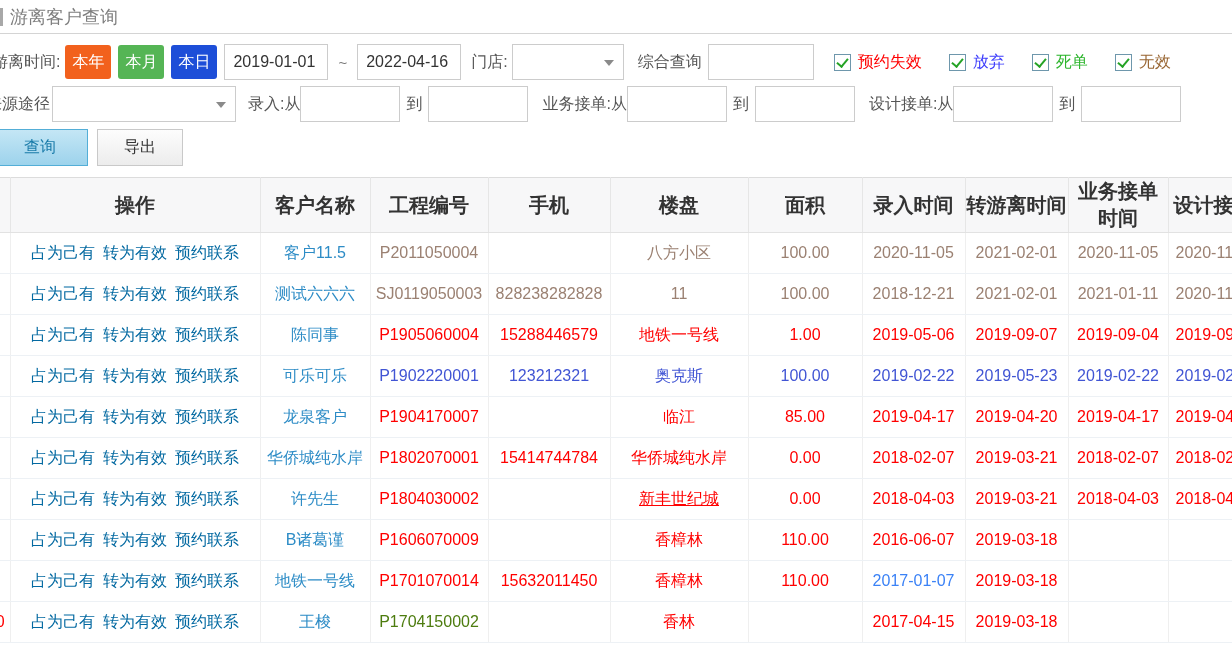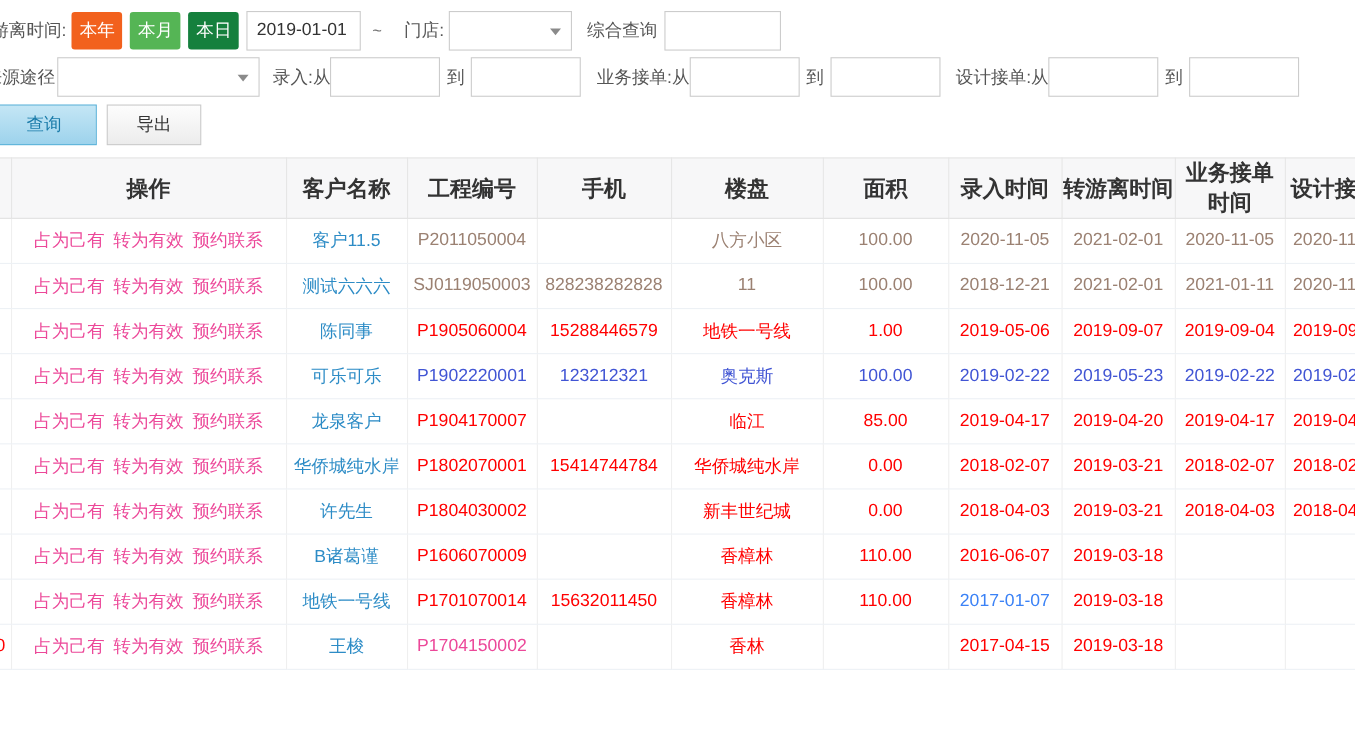--- a/index.html
+++ b/index.html
@@ -45,45 +45,68 @@
   table{border-collapse:collapse;table-layout:fixed;width:1296px}
   thead th{height:35px;background:#f7f7f8;border-top:1px solid #dcdcdc;
            border-bottom:1px solid #e2e2e2;border-right:1px solid #e6e6e6;
            font-size:20px;color:#333;font-weight:bold;text-align:center;padding:0}
   thead th.sliver{border-right:1px solid #e6e6e6}
   thead th:last-child{text-align:left;padding-left:5px;border-right:none}
   tbody td{height:40px;border-bottom:1px solid #edf1f5;border-right:1px solid #efefef;
            text-align:center;font-size:16px;padding:0;white-space:nowrap;overflow:hidden}
   tbody td:last-child{text-align:left;padding-left:7px;border-right:none}
   tbody td.sliver{background:#fff}
-  a.op-link{color:#ec4899;text-decoration:none;margin:0 4px}
+  a.op-link{color:#0369a1;text-decoration:none;margin:0 4px}
   a.cust-link{color:#2d8cc6;text-decoration:none}
   .frag{display:inline-block;margin-left:-9px;color:#f00;font-size:16px}
 </style>
 </head>
 <body>
 
 <div class="page">
 
+  <div class="title-bar">
+    <span class="title-accent"></span>
+    <span class="title">游离客户查询</span>
+  </div>
 
   <div class="frow frow1">
     <span class="lbl">游离时间:</span>
     <span class="qbtns">
         <button class="quick-btn" style="background: rgb(242, 97, 29);">本年</button>
         <button class="quick-btn" style="background: rgb(85, 181, 85);">本月</button>
-        <button class="quick-btn" style="background: #15803d;">本日</button>
+        <button class="quick-btn" style="background: #1d4ed8;">本日</button>
       </span>
     <input class="inp date" value="2019-01-01" style="">
     <span class="tilde">~</span>
+    <input class="inp date" value="2022-04-16" style="">
     <span class="lbl ml10">门店:</span>
     <span class="select store">
         <i class="caret"></i>
       </span>
     <span class="lbl ml14">综合查询</span>
     <input class="inp combined" value="" style="">
+    <span class="cbgroup">
+        <span class="cb-item">
+          <span class="cb-box"></span>
+          <span class="cb-label" style="color: rgb(255, 0, 0);">预约失效</span>
+        </span>
+        <span class="cb-item">
+          <span class="cb-box"></span>
+          <span class="cb-label" style="color: rgb(61, 61, 252);">放弃</span>
+        </span>
+        <span class="cb-item">
+          <span class="cb-box"></span>
+          <span class="cb-label" style="color: rgb(45, 181, 45);">死单</span>
+        </span>
+        <span class="cb-item">
+          <span class="cb-box"></span>
+          <span class="cb-label" style="color: rgb(153, 102, 51);">无效</span>
+        </span>
+      </span>
   </div>
 
   <div class="frow frow2">
     <span class="lbl">来源途径</span>
     <span class="select source">
         <i class="caret"></i>
       </span>
     <span class="lbl ml12">录入:从</span>
     <input class="inp small-inp" value="" style="">
     <span class="lbl ml6">到</span>
@@ -211,21 +234,21 @@
             <td style="color: rgb(255, 0, 0);">2019-03-21</td>
             <td style="color: rgb(255, 0, 0);">2018-02-07</td>
             <td style="color: rgb(255, 0, 0);">2018-02</td>
           </tr>
           <tr>
             <td class="sliver"></td>
             <td><a href="#" class="op-link">占为己有</a><a href="#" class="op-link">转为有效</a><a href="#" class="op-link">预约联系</a></td>
             <td><a href="#" class="cust-link">许先生</a></td>
             <td style="color: rgb(255, 0, 0);">P1804030002</td>
             <td style="color: rgb(255, 0, 0);"></td>
-            <td style="color: rgb(255, 0, 0);">新丰世纪城</td>
+            <td style="color: rgb(255, 0, 0); text-decoration: underline;">新丰世纪城</td>
             <td style="color: rgb(255, 0, 0);">0.00</td>
             <td style="color: rgb(255, 0, 0);">2018-04-03</td>
             <td style="color: rgb(255, 0, 0);">2019-03-21</td>
             <td style="color: rgb(255, 0, 0);">2018-04-03</td>
             <td style="color: rgb(255, 0, 0);">2018-04</td>
           </tr>
           <tr>
             <td class="sliver"></td>
             <td><a href="#" class="op-link">占为己有</a><a href="#" class="op-link">转为有效</a><a href="#" class="op-link">预约联系</a></td>
             <td><a href="#" class="cust-link">B诸葛谨</a></td>
@@ -248,21 +271,21 @@
             <td style="color: rgb(255, 0, 0);">110.00</td>
             <td style="color: #3b82f6;">2017-01-07</td>
             <td style="color: rgb(255, 0, 0);">2019-03-18</td>
             <td style="color: rgb(255, 0, 0);"></td>
             <td style="color: rgb(255, 0, 0);"></td>
           </tr>
           <tr>
             <td class="sliver"><span class="frag">0</span></td>
             <td><a href="#" class="op-link">占为己有</a><a href="#" class="op-link">转为有效</a><a href="#" class="op-link">预约联系</a></td>
             <td><a href="#" class="cust-link">王梭</a></td>
-            <td style="color: #ec4899;">P1704150002</td>
+            <td style="color: #4d7c0f;">P1704150002</td>
             <td style="color: rgb(255, 0, 0);"></td>
             <td style="color: rgb(255, 0, 0);">香林</td>
             <td style="color: rgb(255, 0, 0);"></td>
             <td style="color: rgb(255, 0, 0);">2017-04-15</td>
             <td style="color: rgb(255, 0, 0);">2019-03-18</td>
             <td style="color: rgb(255, 0, 0);"></td>
             <td style="color: rgb(255, 0, 0);"></td>
           </tr>
         </tbody>
     </table>

